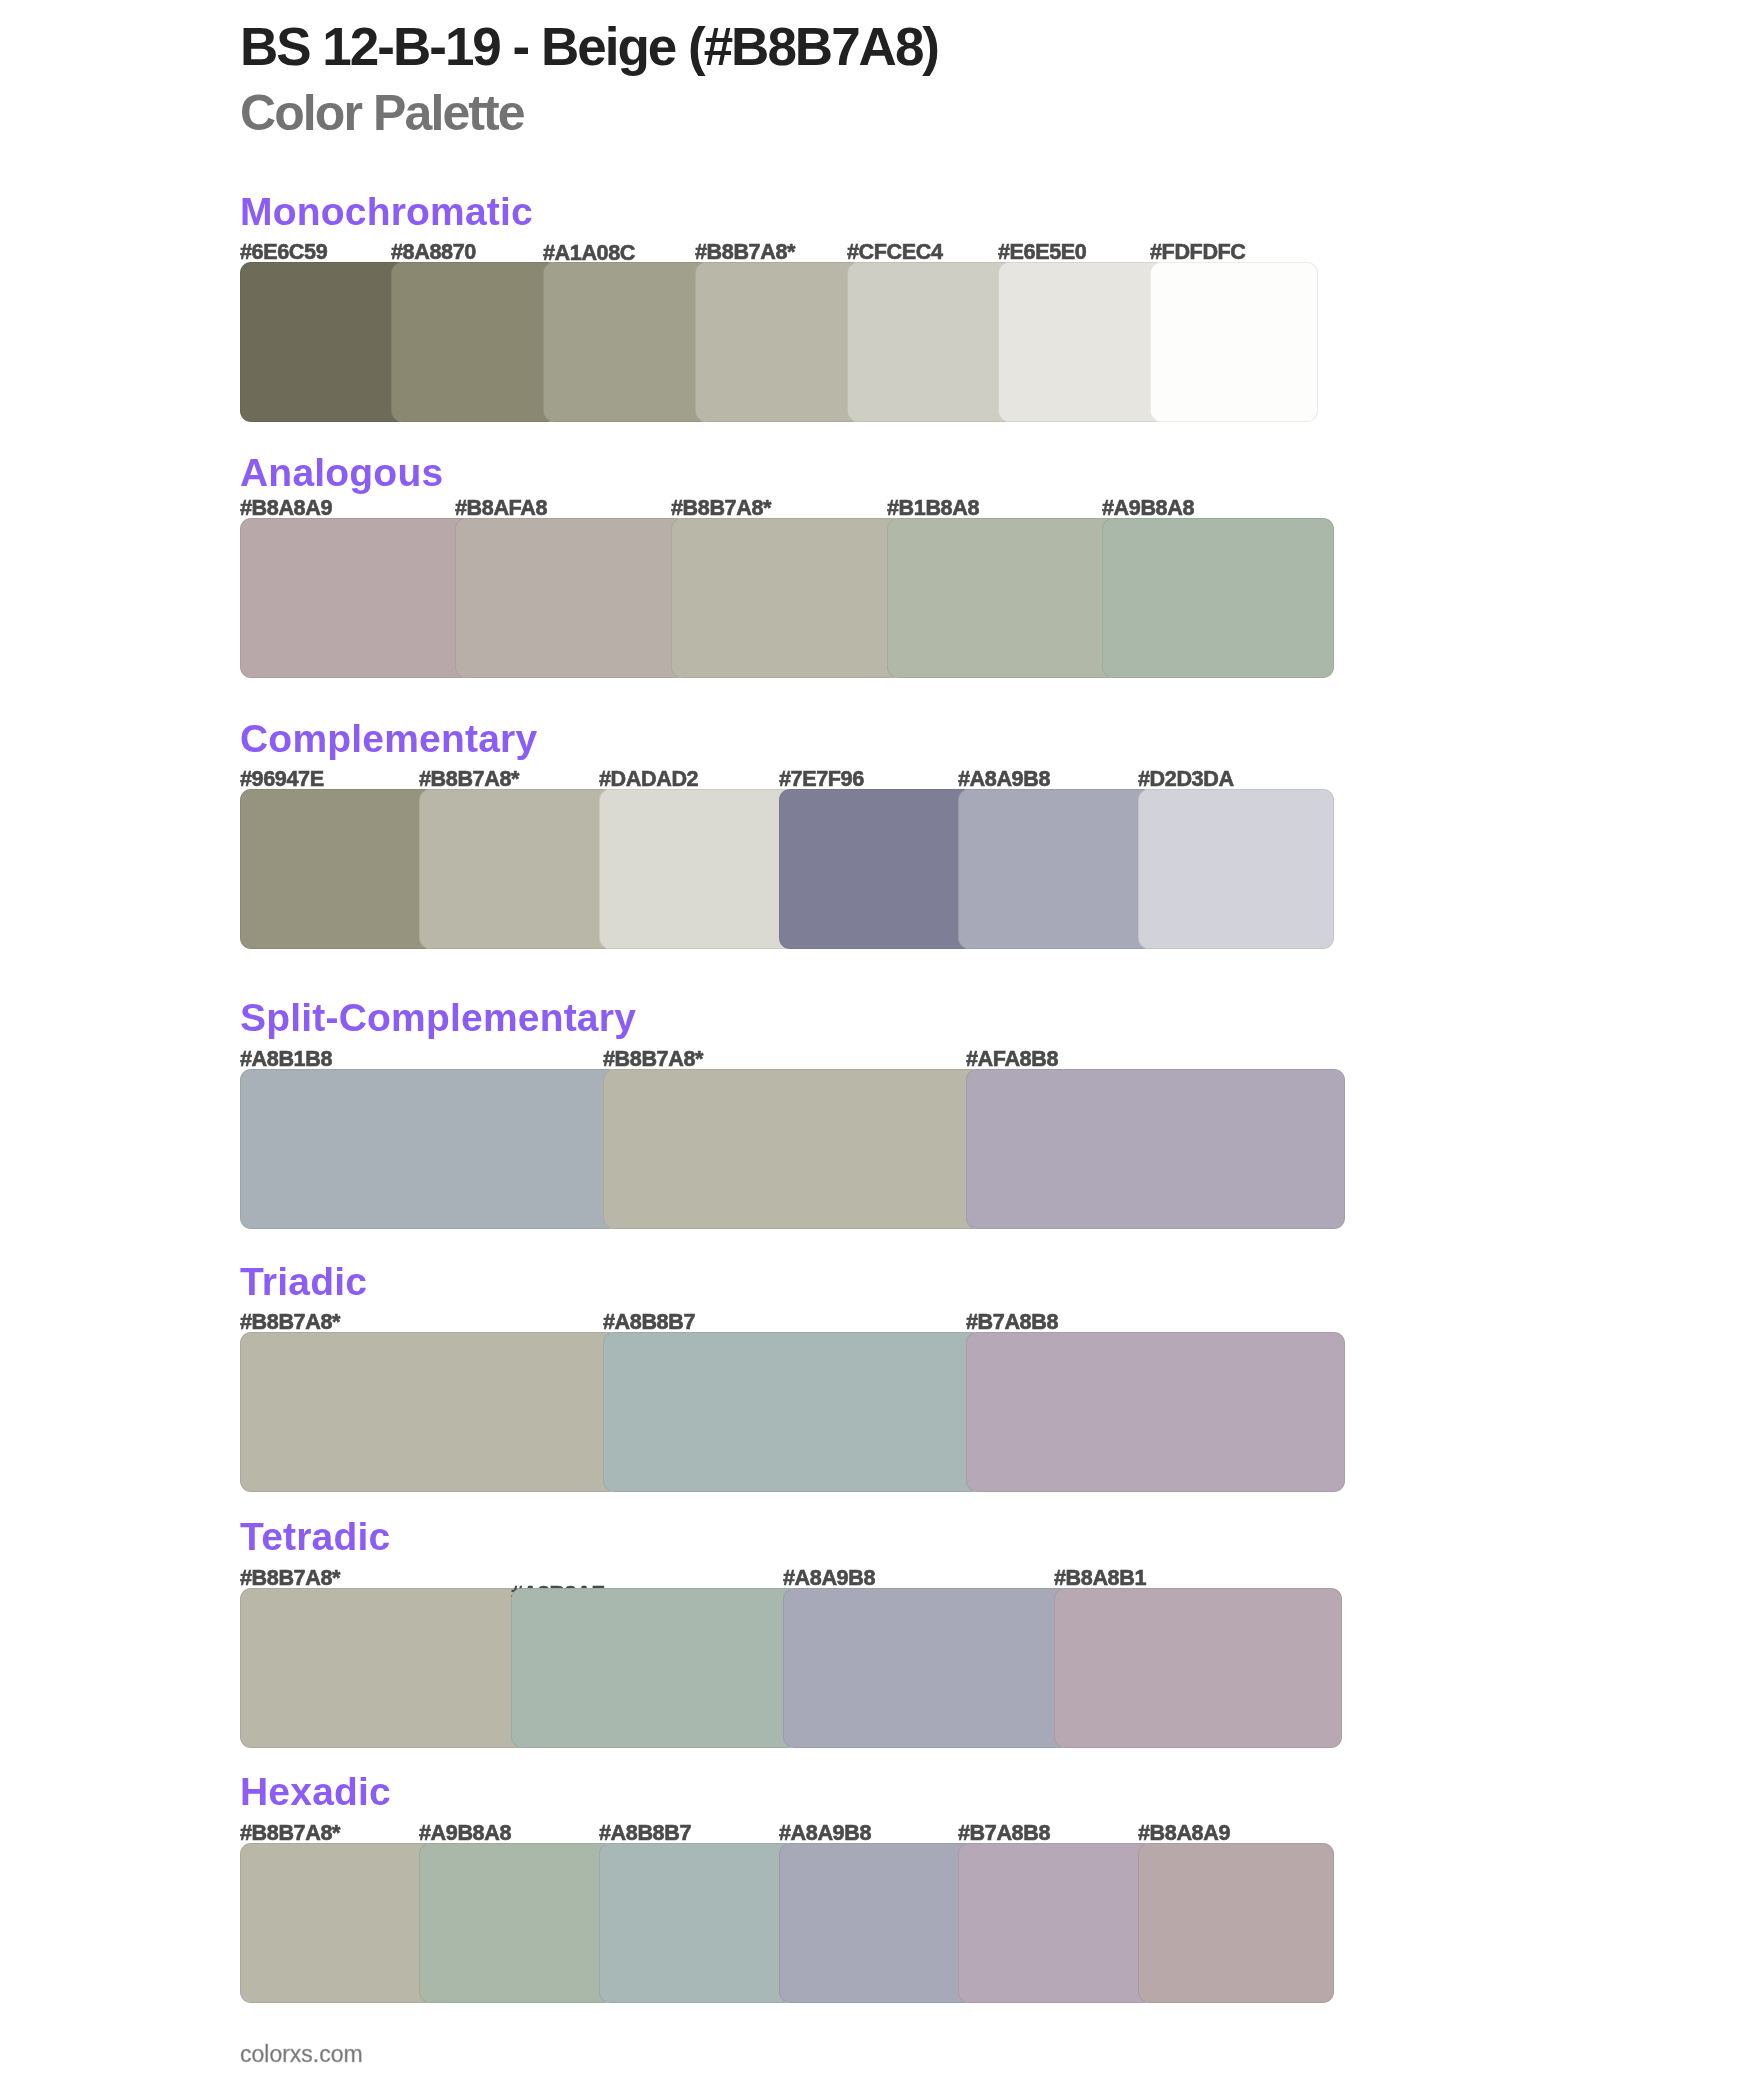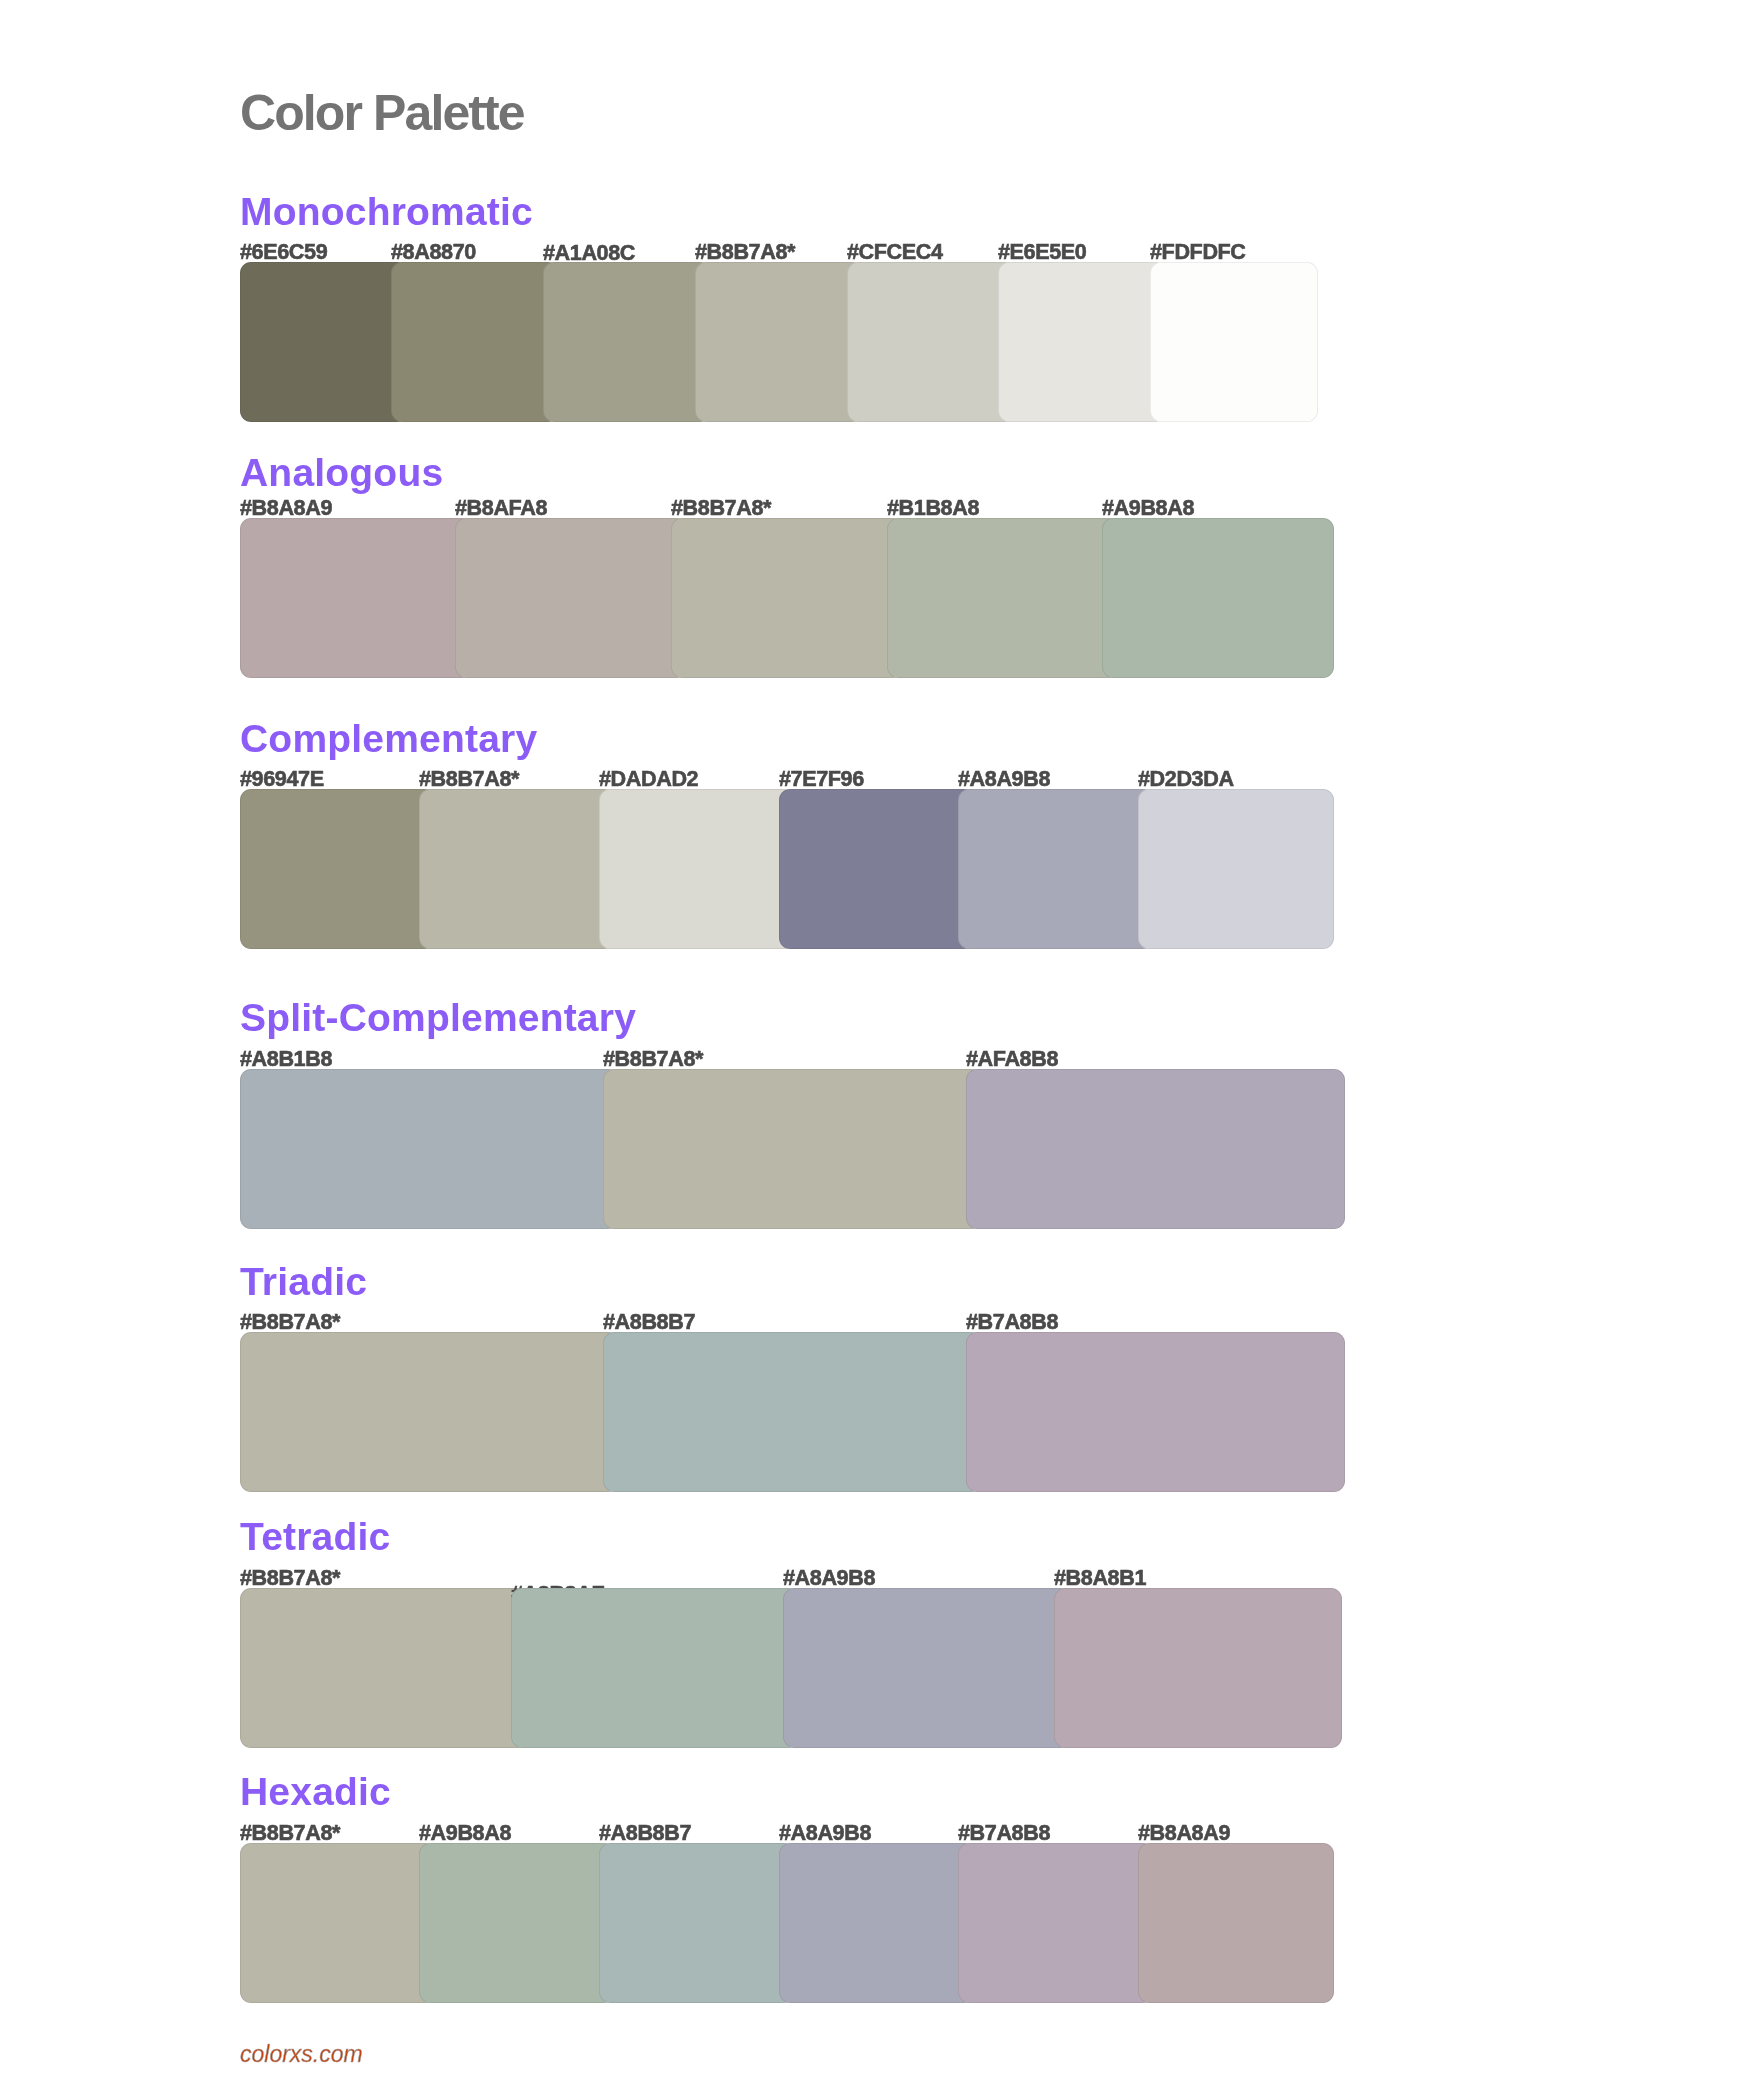--- a/index.html
+++ b/index.html
@@ -33,29 +33,30 @@
     position:absolute;border-radius:11.2px;
     box-shadow:inset 0 0 0 0.8px rgba(0,0,0,0.09);
   }
   .hexlabel{
     position:absolute;font-size:21.6px;font-weight:700;color:#4a4a4a;
     white-space:nowrap;letter-spacing:-0.4px;line-height:1;
     -webkit-text-stroke:0.6px #4a4a4a;
   }
   .footer{
     position:absolute;left:240px;top:2043px;
-    font-size:23px;color:#c2410c;white-space:nowrap;line-height:1;font-style:italic;
+    font-size:23px;color:#737373;white-space:nowrap;line-height:1;
     -webkit-text-stroke:0.5px #a9a9a9;
   }
 </style>
 </head>
 <body>
 
 <div id="page">
 
+  <h1 class="title">BS 12-B-19 - Beige (#B8B7A8)</h1>
   <h2 class="subtitle">Color Palette</h2>
 
   <section class="palette-section">
     <h2 class="sec-name" style="left:240px;top:192px">Monochromatic</h2>
     <div class="swatch-row">
       <span class="hexlabel" style="left:240px;top:241px">#6E6C59</span>
       <div class="swatch" style="left: 240px; top: 262px; width: 168px; height: 160px; background-color: rgb(110, 108, 89);"></div>
       <span class="hexlabel" style="left:391px;top:241px">#8A8870</span>
       <div class="swatch" style="left: 391px; top: 262px; width: 168px; height: 160px; background-color: rgb(138, 136, 112);"></div>
       <span class="hexlabel" style="left:543px;top:242px">#A1A08C</span>

